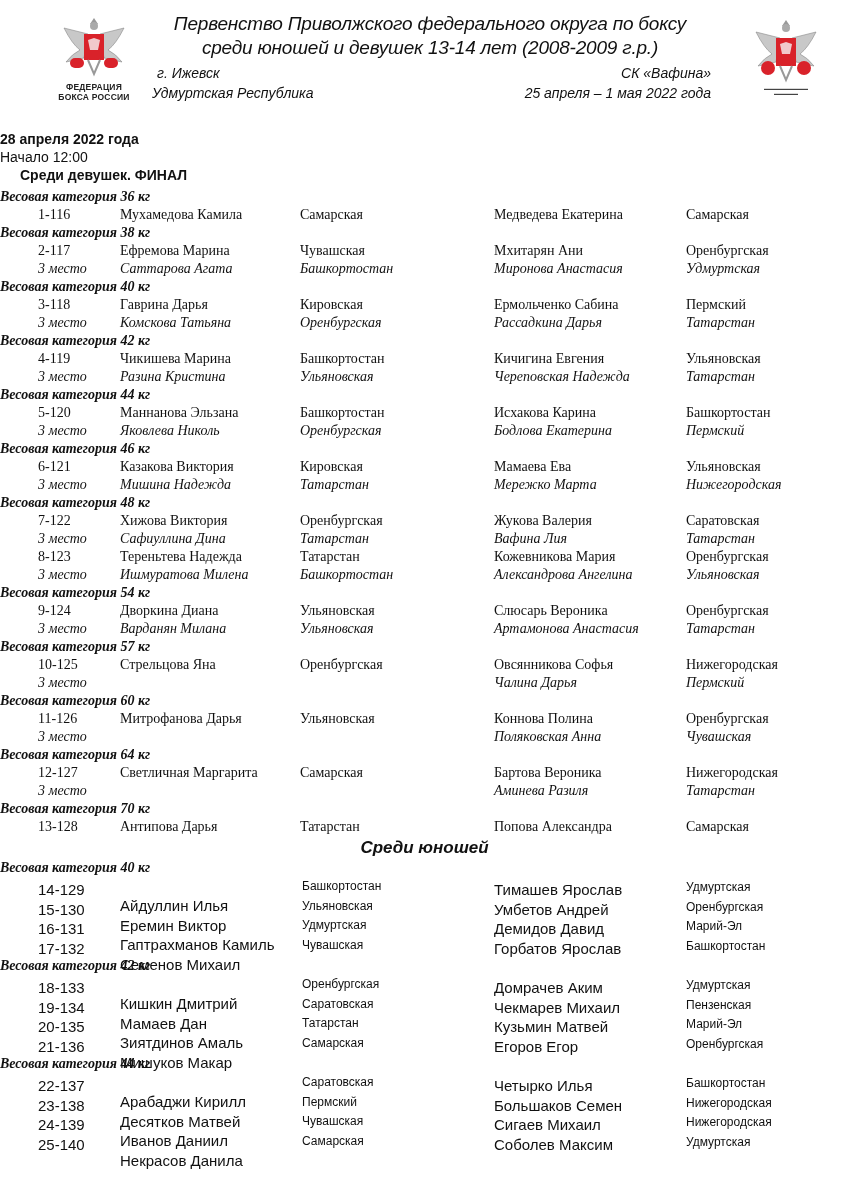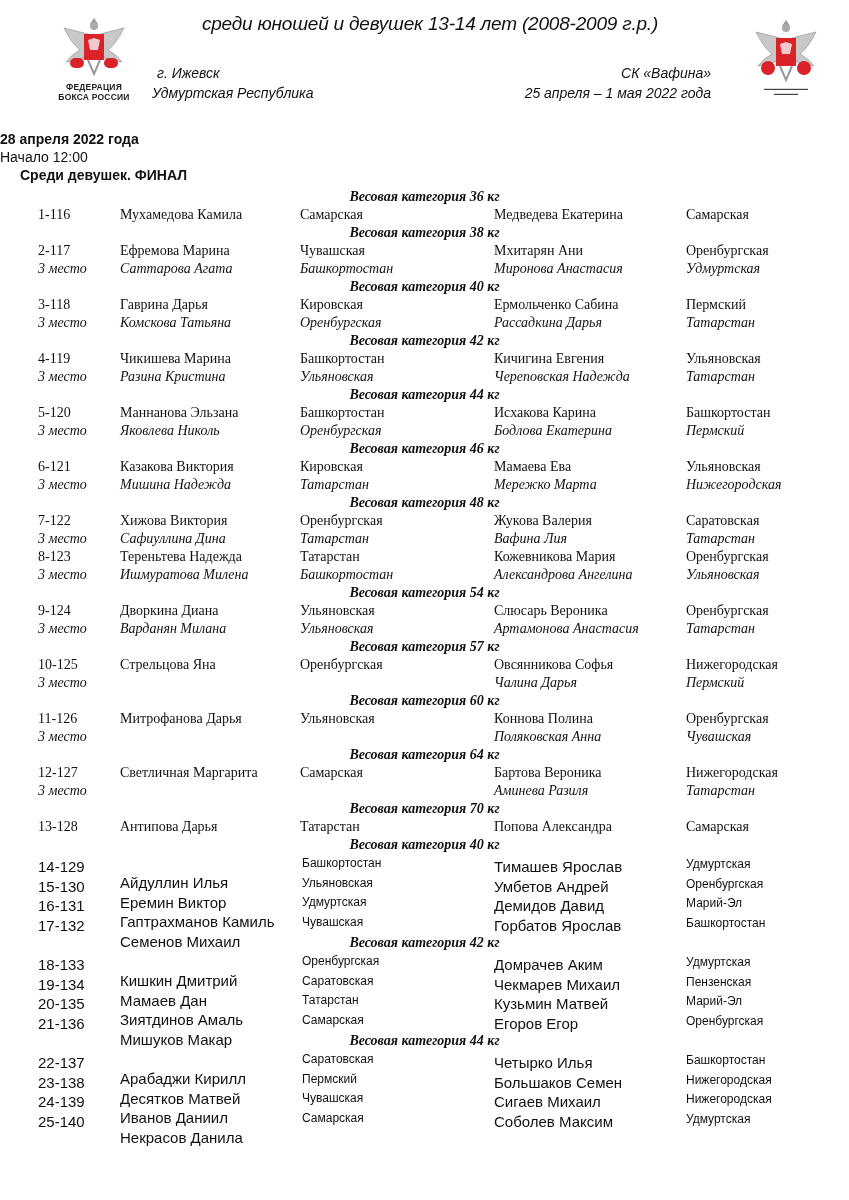--- a/index.html
+++ b/index.html
@@ -16,21 +16,21 @@
   .meta-left { position: absolute; left: 152px; top: 63px; font-style: italic; font-size: 14px; line-height: 20px; }
   .meta-left .l1 { padding-left: 5px; }
   .meta-right { position: absolute; right: 138px; top: 63px; font-style: italic; font-size: 14px; line-height: 20px; text-align: right; }
 
   .day { position: absolute; top: 130px; left: 0; width: 849px; text-align: left; }
   .day-date { font-weight: bold; font-size: 14px; line-height: 18px; }
   .day-start { font-size: 14px; line-height: 18px; }
   .section-girls { font-weight: bold; font-size: 14px; line-height: 18px; padding-left: 20px; }
 
   .content { position: absolute; top: 188px; left: 0; width: 849px; }
-  .cat { text-align: center; font-family: "Liberation Serif", serif; font-style: italic; font-weight: bold; font-size: 14px; line-height: 18px; height: 18px; }
+  .cat { text-align: left; font-family: "Liberation Serif", serif; font-style: italic; font-weight: bold; font-size: 14px; line-height: 18px; height: 18px; }
   .row { position: relative; height: 18px; font-size: 14px; line-height: 18px; font-family: Liberation Serif, serif; }
   .row span { position: absolute; top: 0; white-space: nowrap; }
   .c-num { left: 38px; }
   .c-n1 { left: 120px; }
   .c-r1 { left: 300px; }
   .c-n2 { left: 494px; }
   .c-r2 { left: 686px; }
   .row.third { font-style: italic; }
 
   .section-boys { text-align: center; font-style: italic; font-weight: bold; font-size: 17px; line-height: 22px; height: 22px; margin-top: 1px; }
@@ -72,20 +72,21 @@
     <path d="M30 26 l6 -2 6 2 -2 10 -8 0z" fill="#f1c9cb"></path>
     <circle cx="18" cy="50" r="7" fill="#d9222a"></circle>
     <circle cx="54" cy="50" r="7" fill="#d9222a"></circle>
     <path d="M30 48 l6 14 6 -14" fill="none" stroke="#999" stroke-width="2"></path>
   </svg>
   <div class="logo-caption-small">▬▬▬▬▬▬▬▬▬▬▬</div>
   <div class="logo-caption-small">▬▬▬▬▬▬</div>
 </div>
 
 <div class="title">
+  <div>Первенство Приволжского федерального округа по боксу</div>
   <div>среди юношей и девушек  13-14 лет  (2008-2009 г.р.)</div>
 </div>
 
 <div class="meta-left">
   <div class="l1">г. Ижевск</div>
   <div>Удмуртская Республика</div>
 </div>
 <div class="meta-right">
   <div>СК «Вафина»</div>
   <div>25 апреля – 1 мая  2022 года</div>
@@ -297,20 +298,21 @@
     <div class="cat-block">
       <div class="cat">Весовая категория 70 кг</div>
       <div class="row">
         <span class="c-num">13-128</span>
         <span class="c-n1">Антипова Дарья</span>
         <span class="c-r1">Татарстан</span>
         <span class="c-n2">Попова Александра</span>
         <span class="c-r2">Самарская</span>
       </div>
     </div>
+    <div class="section-boys">Среди юношей</div>
     <div class="cat-block">
       <div class="cat cat-boys">Весовая категория 40 кг</div>
       <div class="brow">
         <span class="c-num">14-129</span>
         <span class="c-n1">Айдуллин Илья</span>
         <span class="c-r1">Башкортостан</span>
         <span class="c-n2">Тимашев Ярослав</span>
         <span class="c-r2">Удмуртская</span>
       </div>
       <div class="brow">

